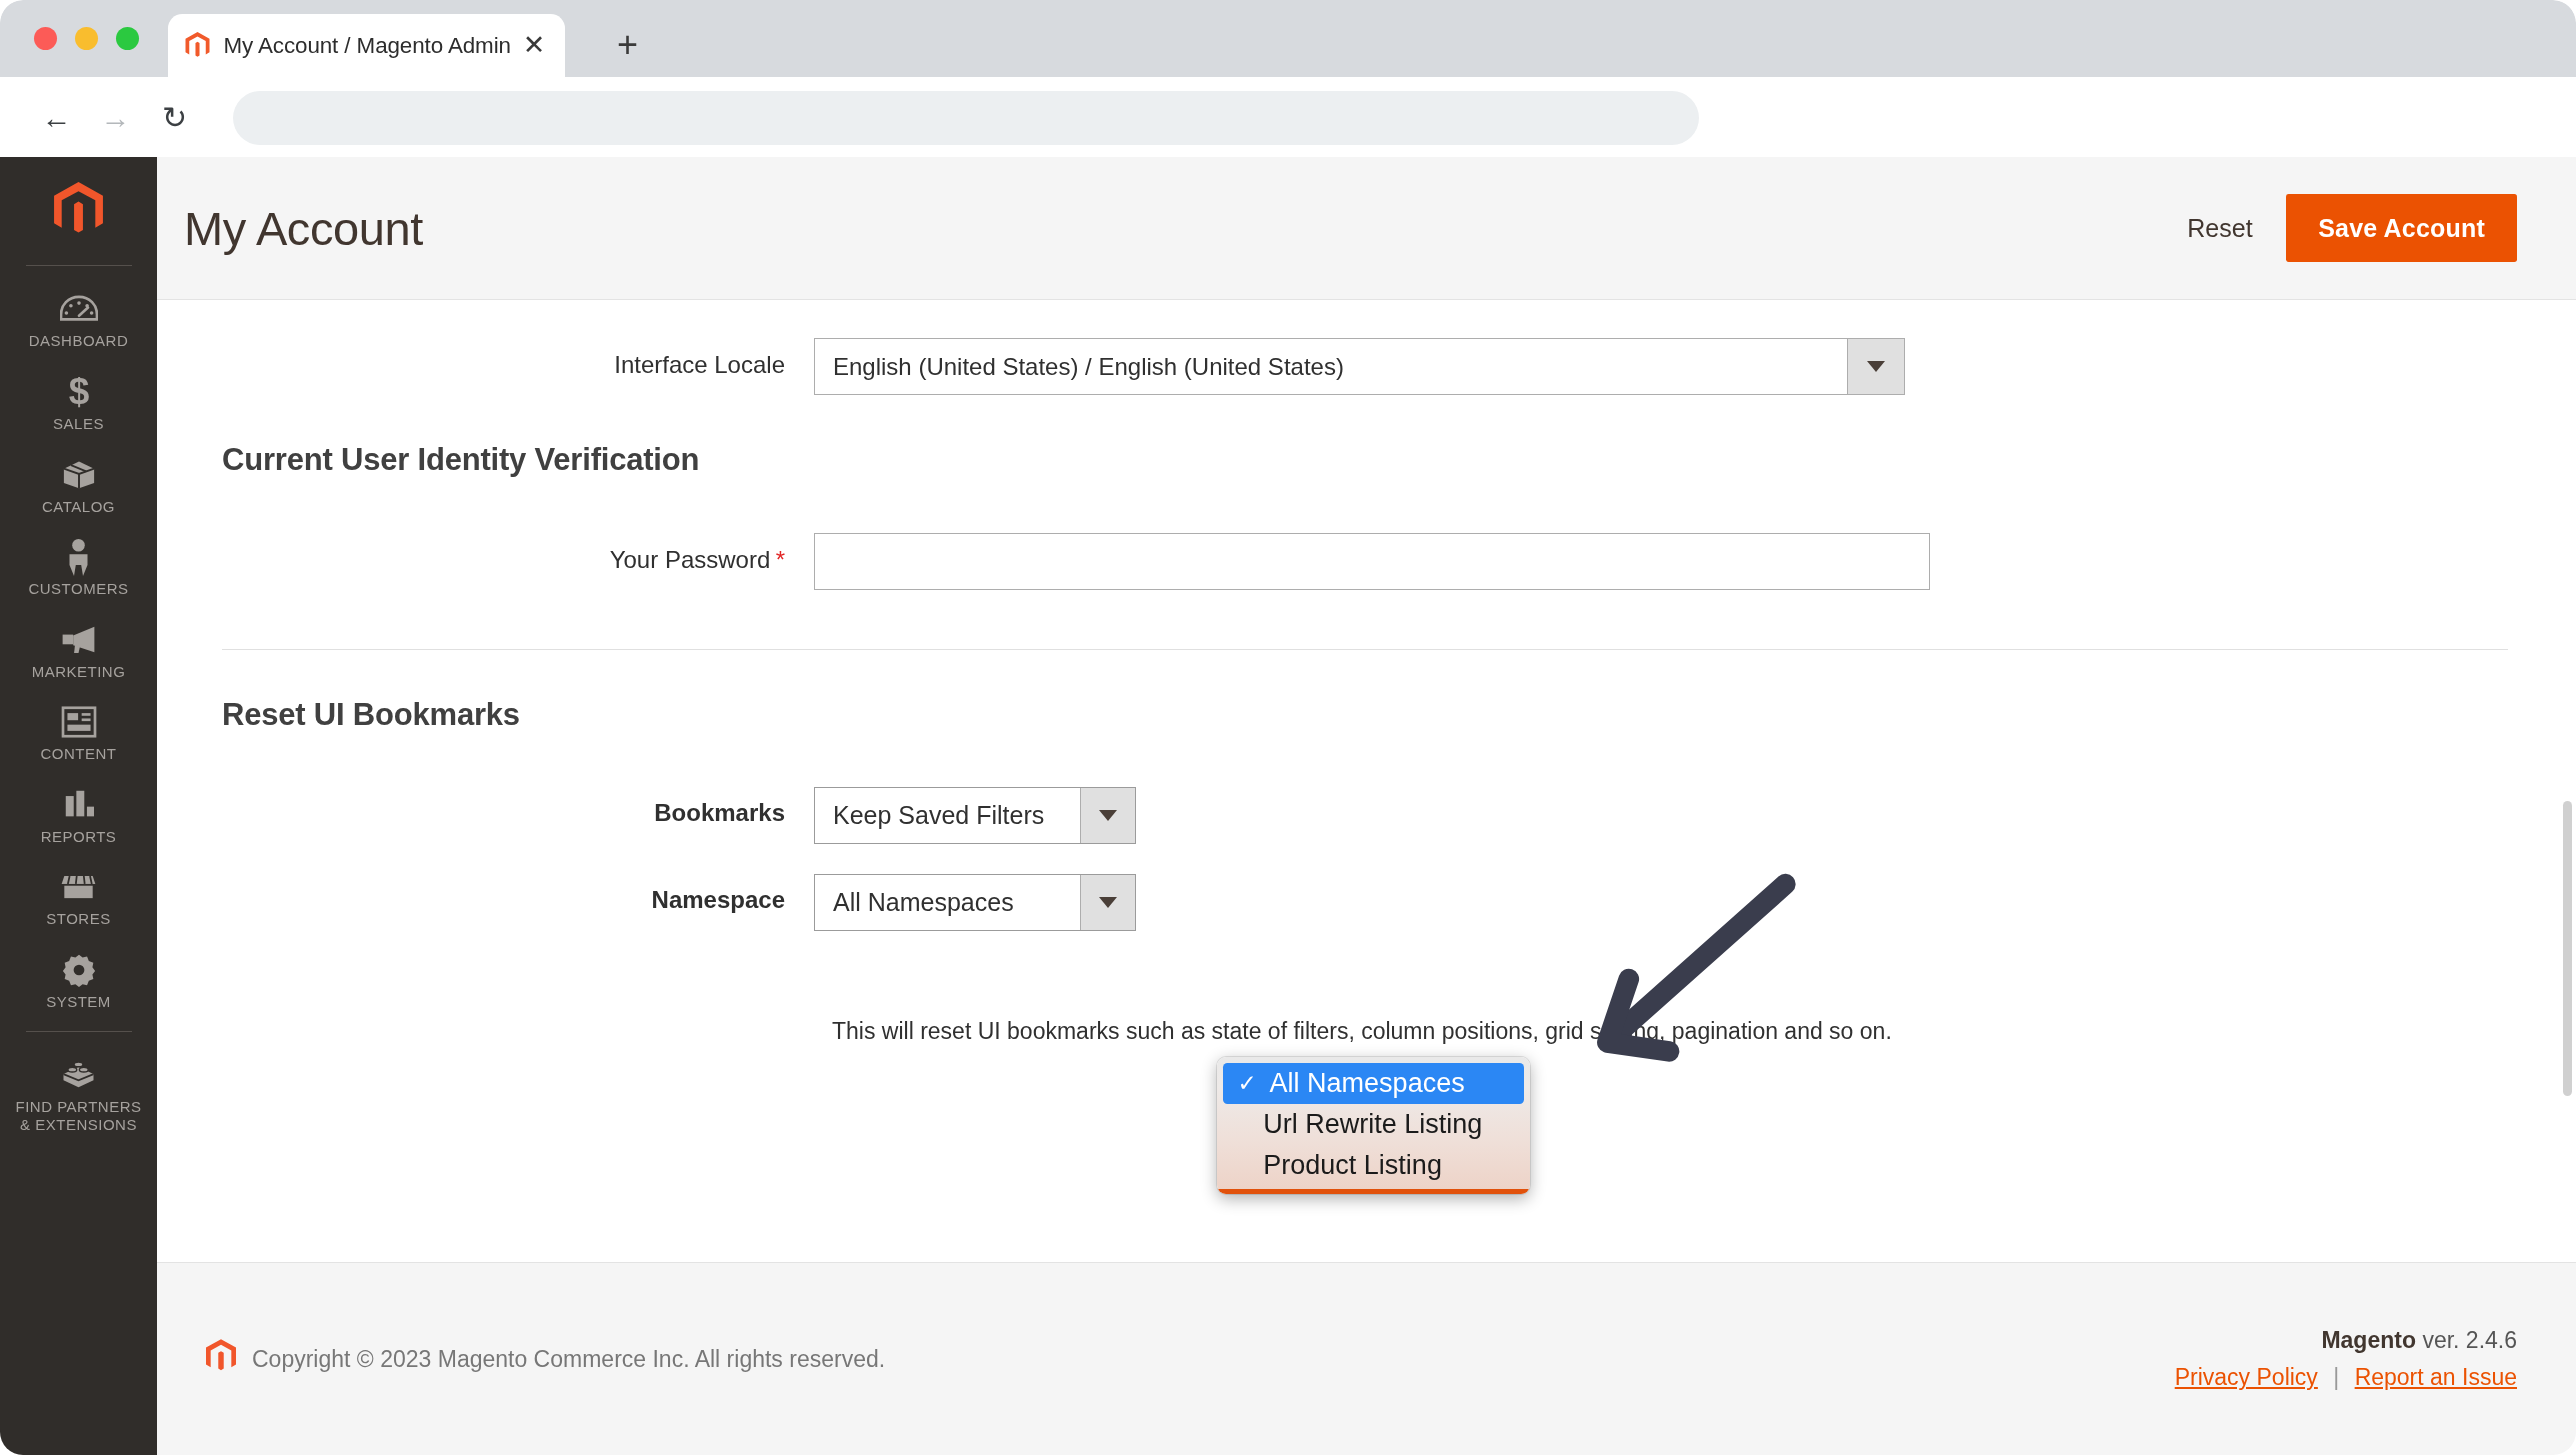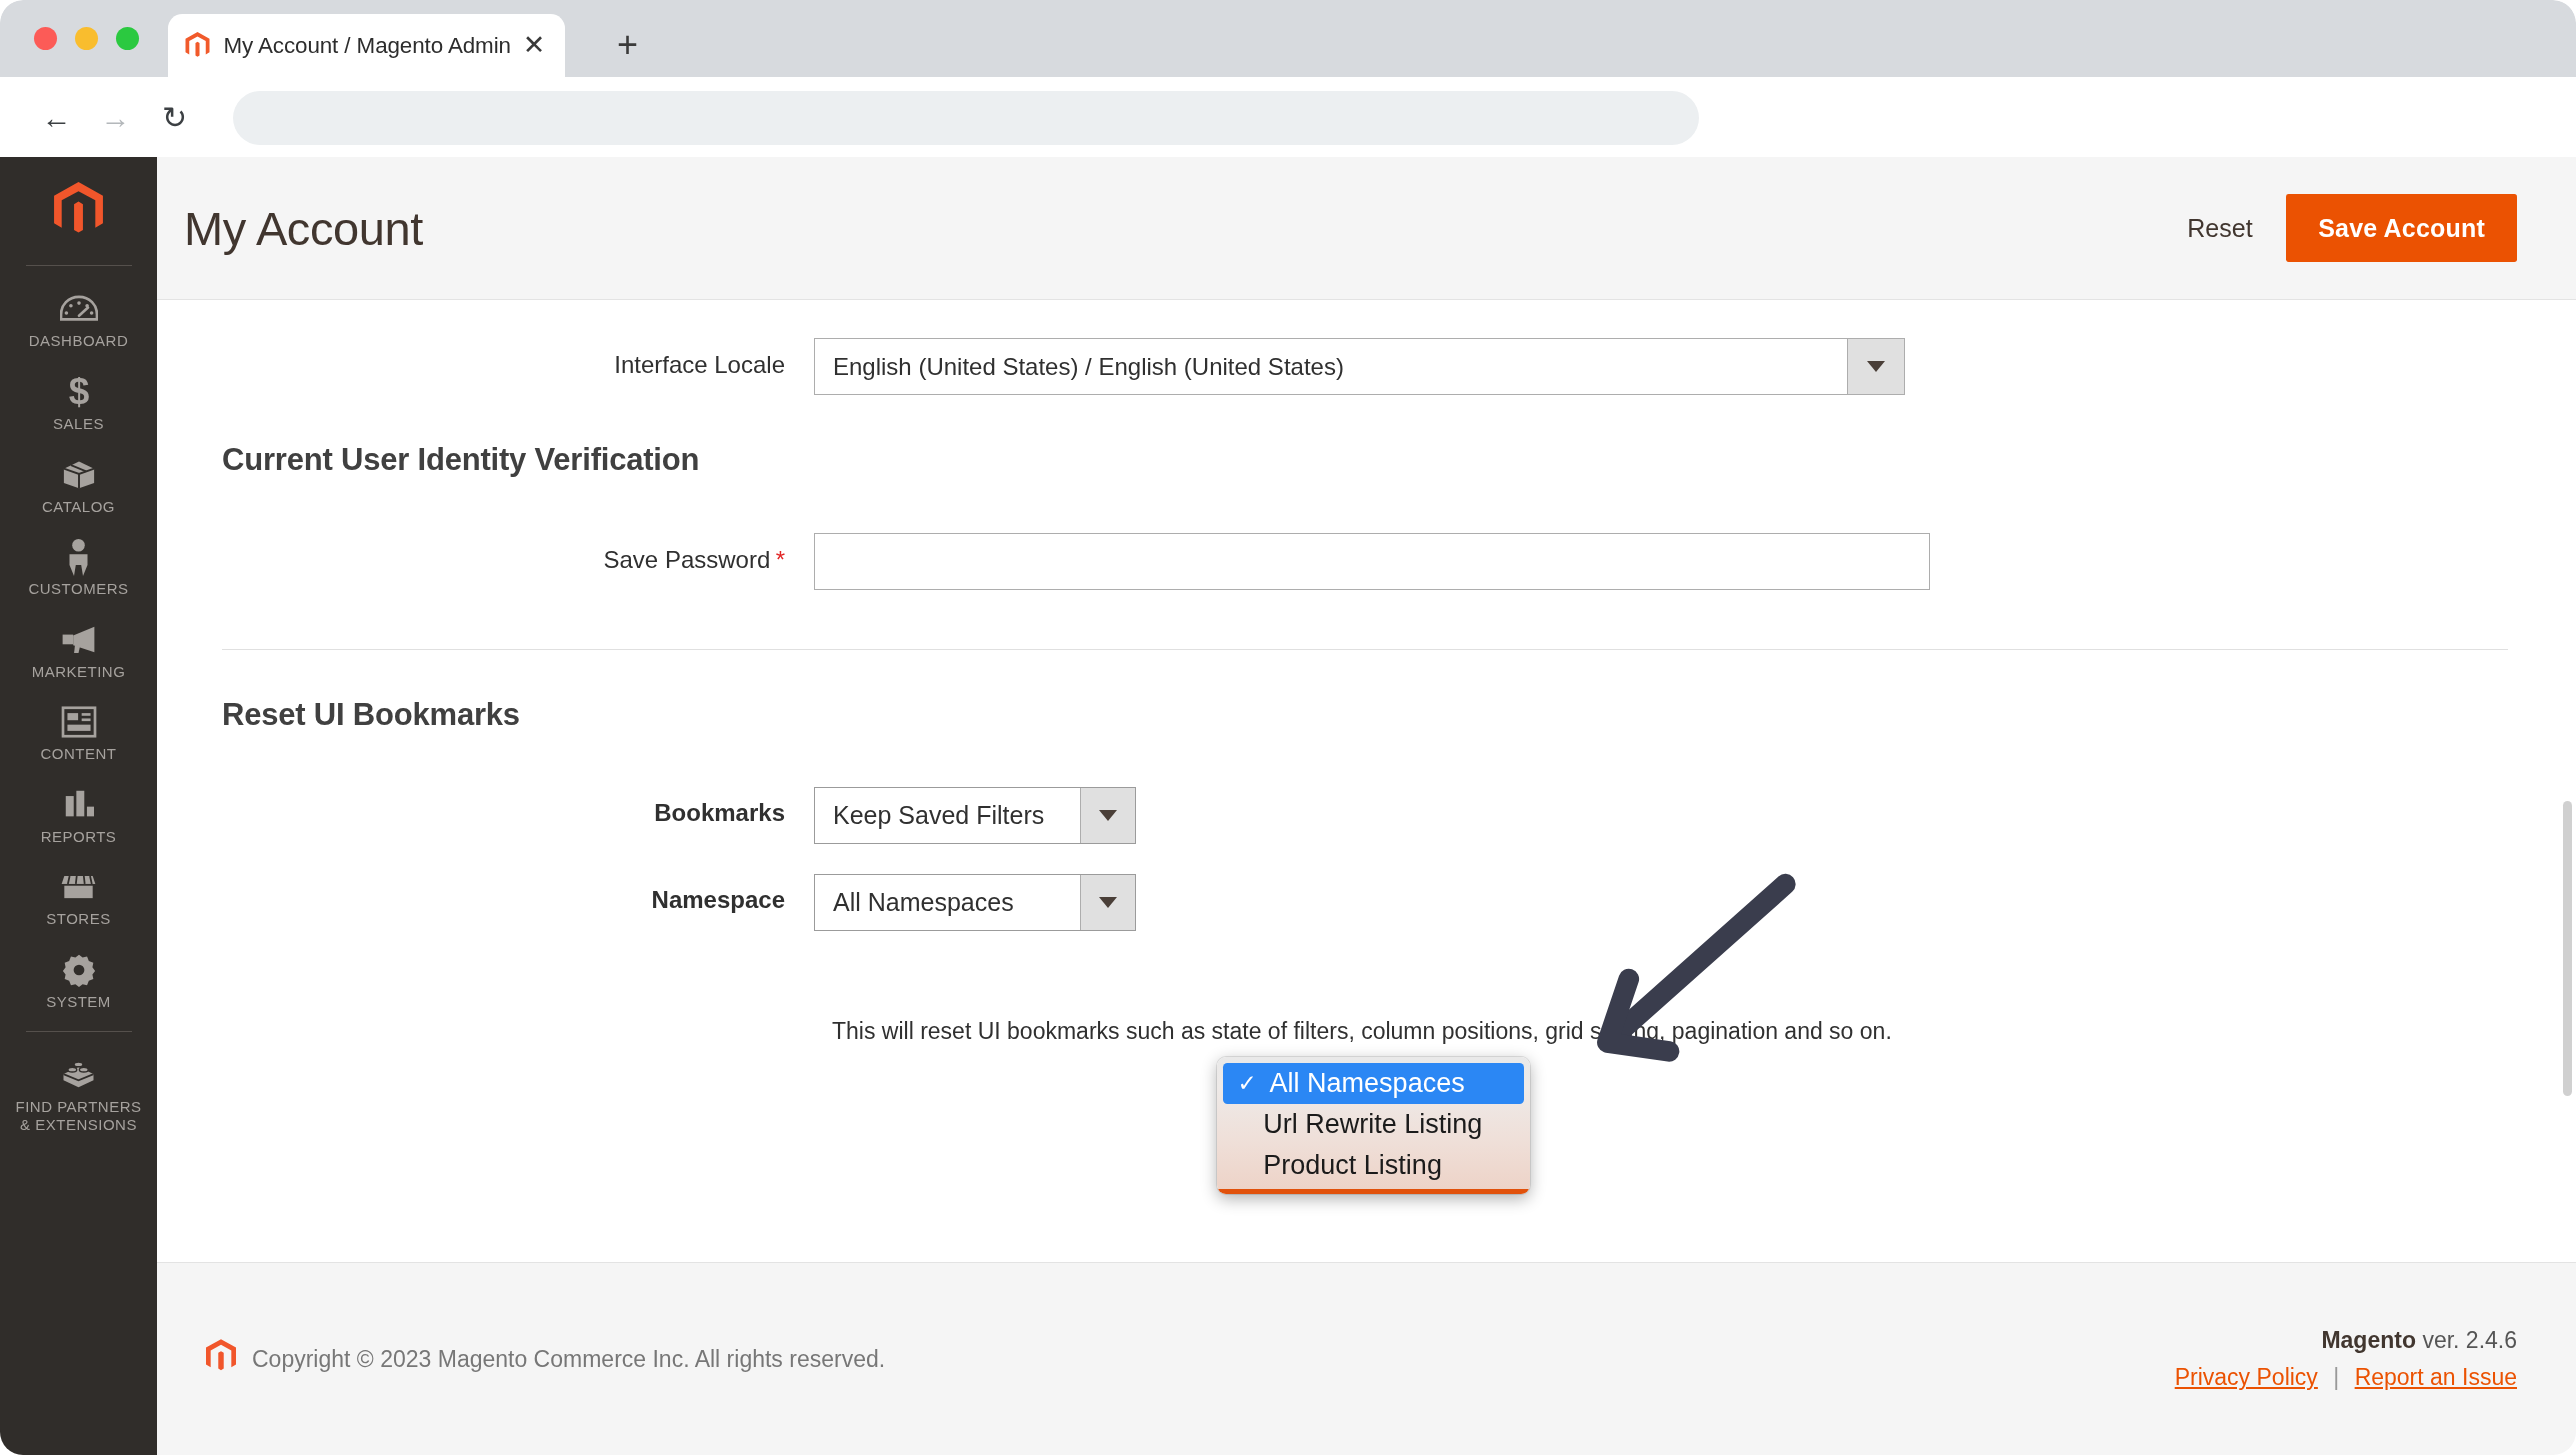--- a/index.html
+++ b/index.html
@@ -564,21 +564,21 @@
             <div class="select-arrow">
                 <span class="caret"></span>
               </div>
           </div>
         </div>
 
         <div class="section-title" style="margin:0 0 55px 16px;">Current User Identity Verification</div>
 
         <div class="form-row">
           <div class="field-label bold" style="font-weight:normal;">
-            <span>Save Password</span><span class="req">*</span>
+            <span>Your Password</span><span class="req">*</span>
           </div>
           <input class="text-input" type="password" style="width: 1116px;" placeholder="">
         </div>
 
         <div class="divider" style="margin:59px 9px 0 16px;"></div>
 
         <div class="section-title" style="margin:47px 0 0 16px;">Reset UI Bookmarks</div>
 
         <div class="form-row" style="margin-top:54px;">
           <div class="field-label bold">Bookmarks</div>

